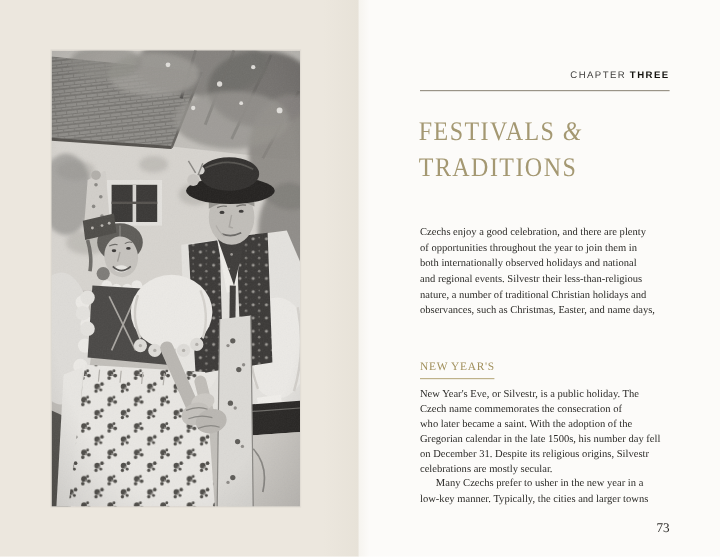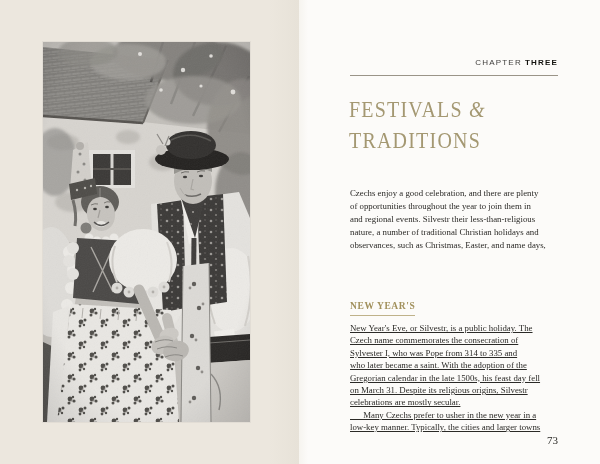--- a/index.html
+++ b/index.html
@@ -21,24 +21,24 @@
 
   .title{position:absolute;top:95px;left:50px;margin:0;font-weight:400;
          font-size:20px;line-height:27px;letter-spacing:1.2px;color:#a49872;
          transform:scaleY(1.12);transform-origin:top left;white-space:nowrap;}
   .title .amp{font-style:italic;}
 
   .textblock{position:absolute;left:51px;width:210px;color:#2b2a27;}
   .textblock .tline{white-space:pre;}
   .intro{top:187px;font-size:8.8px;line-height:12.9px;}
   .section-head{position:absolute;top:295px;left:51px;}
-  .section-head .hd{display:inline-block;font-size:9.5px;font-weight:700;
+  .section-head .hd{display:inline-block;font-size:9.5px;font-weight:400;
         letter-spacing:0.6px;color:#a1905c;padding-bottom:4px;
         border-bottom:1px solid #bfb28a;white-space:nowrap;}
-  .section-body{top:322px;font-size:8.8px;line-height:12.4px;text-decoration:underline;}
+  .section-body{top:322px;font-size:8.8px;line-height:12.4px;}
 
   .pagenum{position:absolute;top:434px;right:42px;font-size:11px;color:#2b2a27;}
 </style>
 </head>
 <body>
 
 <div class="spread">
 
   <div class="page page-left">
     <figure class="photo" role="img" aria-label="Black-and-white photograph of a smiling young woman and a young man in traditional Czech folk costumes, holding hands in front of a cottage with a tiled roof and trees">
@@ -315,36 +315,36 @@
 
     <h1 class="title">
       <span>FESTIVALS</span>
       <span class="amp">&amp;</span><br>
       <span>TRADITIONS</span>
     </h1>
 
     <div class="textblock intro">
         <div class="tline">Czechs enjoy a good celebration, and there are plenty</div>
         <div class="tline">of opportunities throughout the year to join them in</div>
+        <div class="tline">both internationally observed holidays and national</div>
         <div class="tline">and regional events. Silvestr their less-than-religious</div>
         <div class="tline">nature, a number of traditional Christian holidays and</div>
         <div class="tline">observances, such as Christmas, Easter, and name days,</div>
       </div>
 
     <div class="section-head">
       <span class="hd">NEW YEAR'S</span>
     </div>
 
     <div class="textblock section-body">
         <div class="tline">New Year's Eve, or Silvestr, is a public holiday. The</div>
         <div class="tline">Czech name commemorates the consecration of</div>
-        <div class="tline">Sylvester I, who was Pope from 314 to 335 and</div>
         <div class="tline">who later became a saint. With the adoption of the</div>
-        <div class="tline">Gregorian calendar in the late 1500s, his feast day fell</div>
-        <div class="tline">on March 31. Despite its religious origins, Silvestr</div>
+        <div class="tline">Gregorian calendar in the late 1500s, his number day fell</div>
+        <div class="tline">on December 31. Despite its religious origins, Silvestr</div>
         <div class="tline">celebrations are mostly secular.</div>
         <div class="tline">      Many Czechs prefer to usher in the new year in a</div>
         <div class="tline">low-key manner. Typically, the cities and larger towns</div>
       </div>
 
     <div class="pagenum">73</div>
   </div>
 </div>
 
 </body></html>

